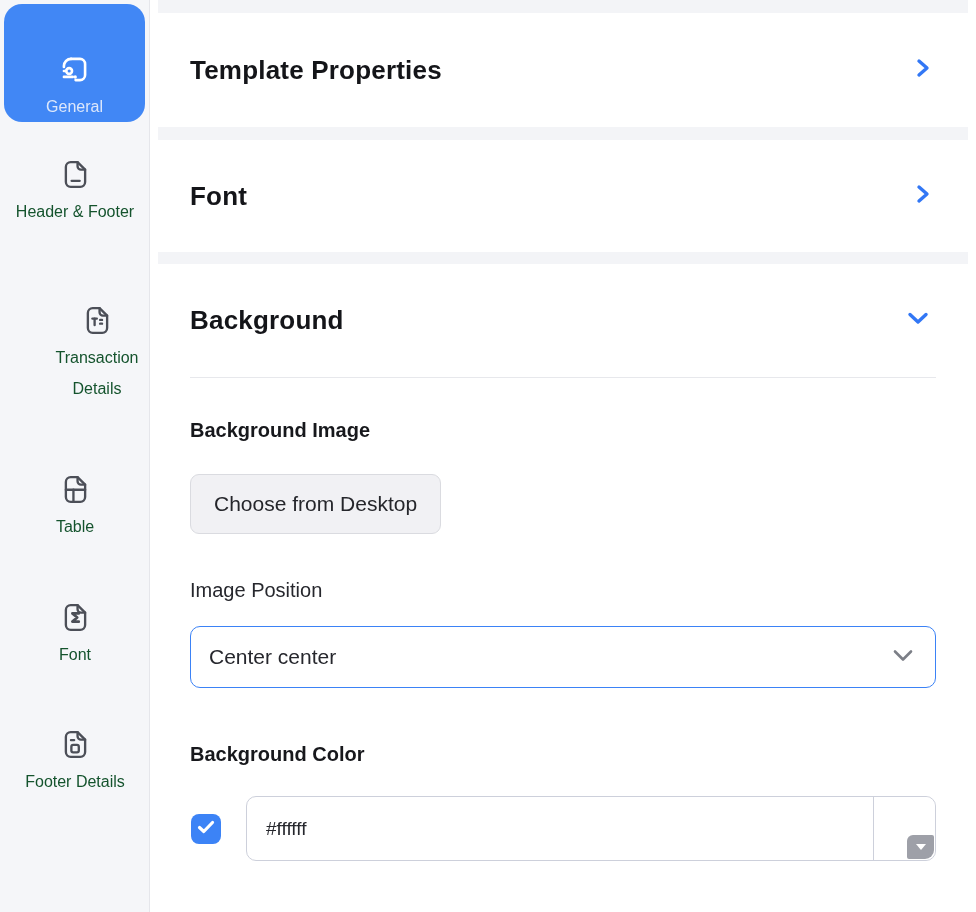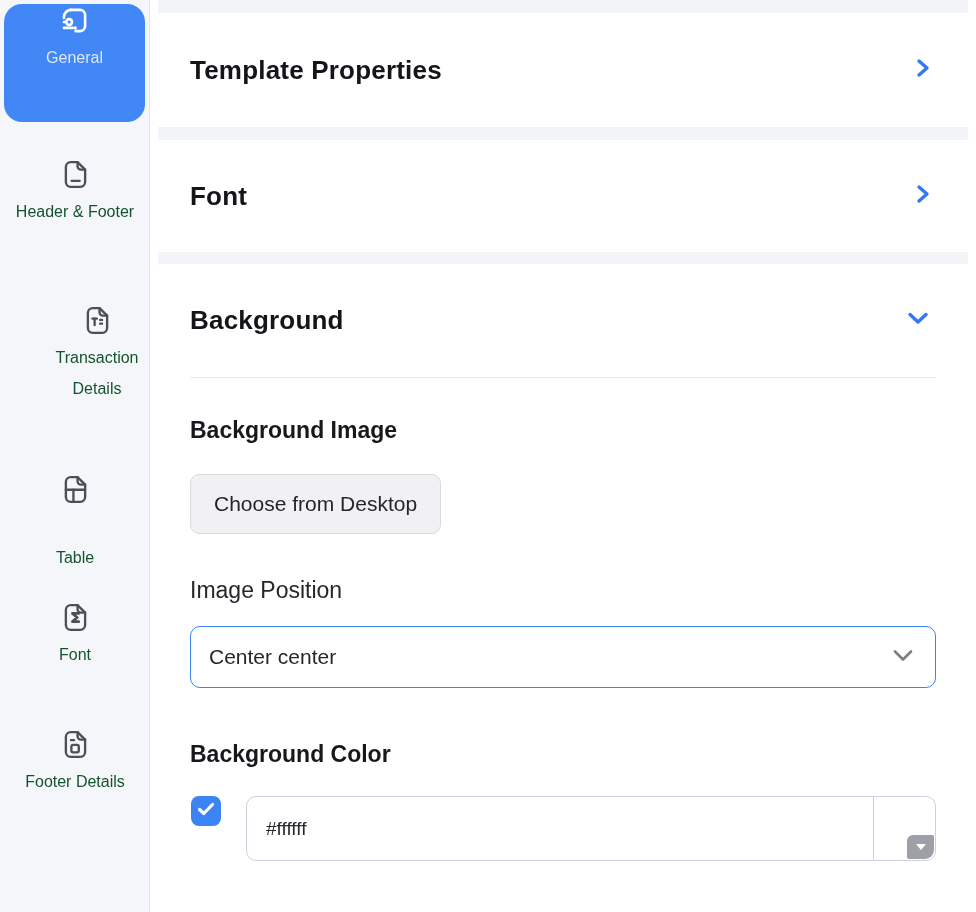--- a/index.html
+++ b/index.html
@@ -9,59 +9,59 @@
 
   
   .sidebar { position:absolute; left:0; top:0; width:150px; height:912px;
     background:#f5f6f9; border-right:1px solid #e5e6eb; }
   .nav-item { position:absolute; left:0; width:150px; display:flex;
     flex-direction:column; align-items:center; cursor:pointer; }
   .nav-item .icon { width:33px; height:33px; }
   .nav-label { margin-top:5px; font-size:16px; line-height:31px; color:#14532d;
     text-align:center; width:134px; }
   .nav-item.active { left:4px; top:4px; width:141px; height:118px;
-    background:#4187f5; border-radius:18px; justify-content:flex-start; }
+    background:#4187f5; border-radius:18px; justify-content:flex-end; }
   .nav-item.active .nav-label { color:#dce7fb; width:120px; }
-  .ni-hf { top:158px; } .ni-td { top:304px;padding-left:44px; } .ni-tb { top:473px;gap:31px; }
+  .ni-hf { top:158px; } .ni-td { top:304px;padding-left:44px; } .ni-tb { top:473px; }
   .ni-tt { top:601px; } .ni-od { top:728px; }
 
   
   .main { position:absolute; left:150px; top:0; width:826px; height:912px; background:#fff; }
   .strip { background:#f3f4f7; height:13px; margin:0 8px; }
   .strip.s0 { position:absolute; top:0; left:0; right:0; }
   .strip.s1 { position:absolute; top:127px; left:0; right:0; }
   .strip.s2 { position:absolute; top:252px; left:0; right:0; height:12px; }
   .card { position:absolute; left:0; width:826px; background:#fff; }
   .card1 { top:13px; height:114px; }
   .card2 { top:140px; height:112px; }
   .card3 { top:264px; height:648px; padding:0 40px; overflow:hidden; }
 
   .acc-row { height:100%; display:flex; align-items:center; justify-content:space-between;
     padding:0 46px 0 40px; cursor:pointer; }
   .acc-title { font-size:26px; font-weight:600; color:#141519; letter-spacing:.2px; }
   .sec-header { padding-top:34px; height:78px; display:flex; align-items:center;
     justify-content:space-between; padding-right:6px; cursor:pointer; }
   .divider { margin-top:35px; height:1px; background:#e7e8ec; }
 
-  .field-label { font-size:23px; line-height:28px; color:#17181c; }
+  .field-label { font-size:20px; line-height:28px; color:#17181c; }
   .bold { font-weight:700; }
   .lbl-bgimg { margin-top:38px; }
   .lbl-imgpos { margin-top:42px; font-weight:400; color:#26272d; }
   .lbl-bgcol { margin-top:52px; }
 
   .btn { margin-top:30px; display:inline-flex; align-items:center; height:60px;
     padding:0 23px; background:#f1f1f4; border:1px solid #dadbe0; border-radius:9px;
     font-size:21px; color:#25262b; cursor:pointer; }
 
   .select { margin-top:22px; height:62px; border:1px solid #3b82f6; border-radius:10px;
     display:flex; align-items:center; justify-content:space-between;
     padding:0 21px 0 18px; background:#fff; cursor:pointer; }
   .select-value { font-size:21px; color:#26272d; }
 
-  .color-row { margin-top:28px; display:flex; align-items:flex-start; }
+  .color-row { margin-top:28px; display:flex; align-items:center; }
   .checkbox { width:30px; height:30px; margin-left:1px; background:#3c83f6;
     border-radius:8px; display:flex; align-items:center; justify-content:center;
     cursor:pointer; flex:none; }
   .color-input-wrap { flex:1; margin-left:25px; height:65px; border:1px solid #cdd0db;
     border-radius:10px; display:flex; position:relative; background:#fff; }
   .color-text { flex:1; border:none; outline:none; border-right:1px solid #cdd0db;
     border-radius:10px 0 0 10px; padding:0 0 0 19px; font-size:19px; color:#26272d;
     font-family:"Liberation Sans", sans-serif; background:transparent; }
   .color-swatch { width:61px; border-radius:0 10px 10px 0; background:#ffffff; cursor:pointer; }
   .swatch-trigger { position:absolute; right:1px; bottom:1px; width:27px; height:24px;

